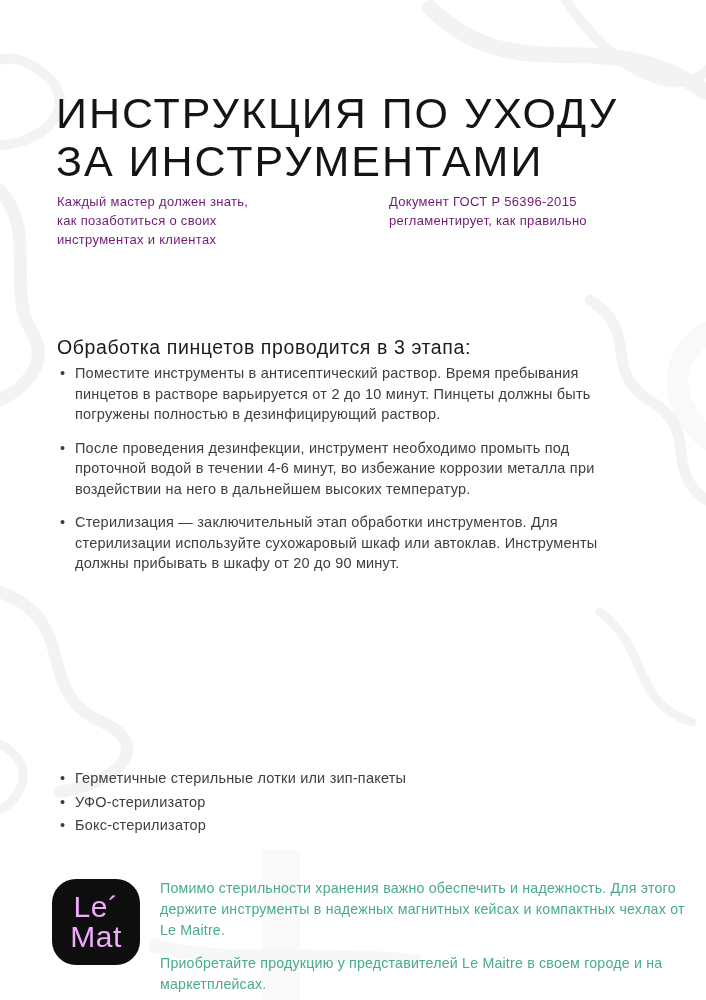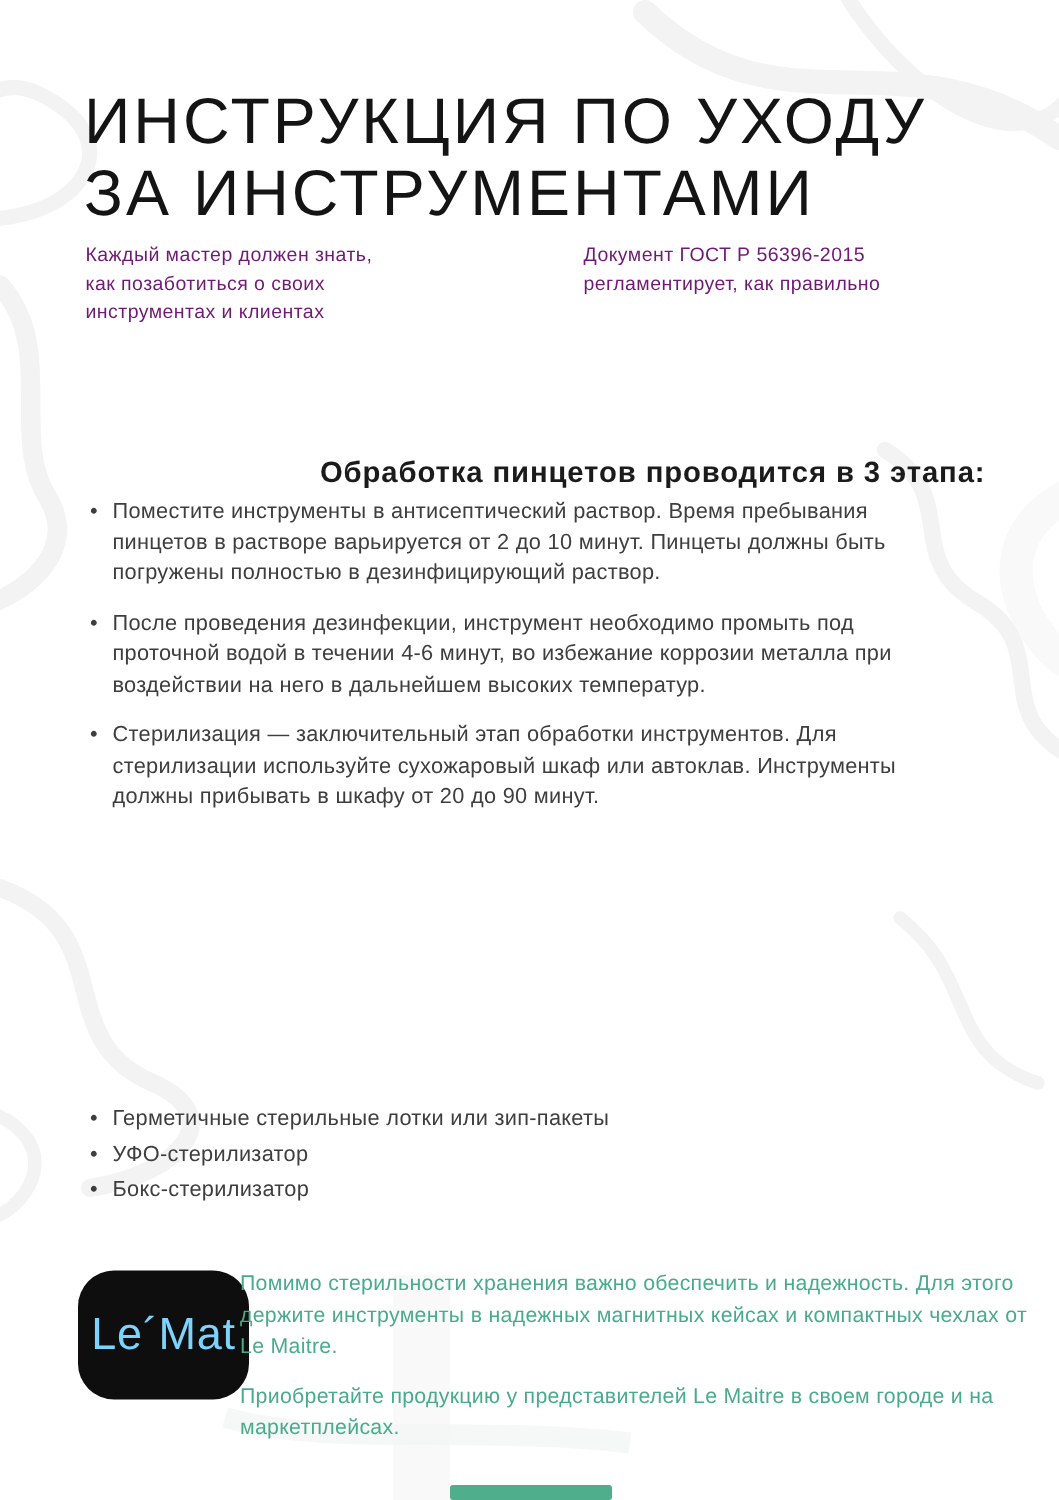--- a/index.html
+++ b/index.html
@@ -3,62 +3,62 @@
 <meta charset="utf-8">
 <style>
   html,body{margin:0;padding:0;}
   body{
     width:706px;height:1000px;position:relative;overflow:hidden;
     background:#ffffff;
     font-family:"Liberation Sans", sans-serif;
     -webkit-font-smoothing:antialiased;
   }
   .bg-art{position:absolute;inset:0;z-index:0;pointer-events:none;}
-  .content{position:absolute;inset:0;z-index:1;}
+  .content{position:absolute;inset:0;z-index:1;margin-top:32px;}
 
   .page-title{
     position:absolute;left:56px;top:28px;width:620px;
     font-size:43px;line-height:48px;font-weight:400;
     letter-spacing:2px;color:#141414;
   }
   .intro-col{
     position:absolute;top:160px;
     font-size:13px;line-height:19px;letter-spacing:.3px;
     color:#701a75;font-weight:400;
   }
   .intro-left{left:57px;width:290px;}
   .intro-right{left:389px;width:310px;}
 
   .section-heading{
     position:absolute;left:57px;
-    font-size:19.5px;line-height:26px;font-weight:700;
-    letter-spacing:.6px;color:#1b1b1b;text-align:right;
+    font-size:19.5px;line-height:26px;font-weight:400;
+    letter-spacing:.6px;color:#1b1b1b;
   }
   .heading-1{top:286px;width:600px;}
   .heading-2{top:633px;width:618px;}
 
   .bullet-list{position:absolute;left:60px;}
   .list-1{top:331px;width:560px;}
   .list-2{top:736px;width:560px;}
   .bullet-item{
     display:flex;align-items:flex-start;
     font-size:14.5px;line-height:20.5px;letter-spacing:.2px;
     color:#3e3e3e;margin-bottom:13px;
   }
   .list-2 .bullet-item{margin-bottom:3px;}
   .bullet-marker{
     flex:0 0 15px;font-size:14.5px;line-height:20.5px;color:#3e3e3e;
   }
   .bullet-text{flex:1;}
 
   .footer-logo{
-    position:absolute;left:52px;top:847px;width:114px;height:86px;
+    position:absolute;left:52px;top:847px;width:88px;height:86px;
     background:#0e0e0e;border-radius:24px;
-    display:flex;flex-direction:row;align-items:center;justify-content:center;
-    color:#7dd3fc;
+    display:flex;flex-direction:column;align-items:center;justify-content:center;
+    color:#f0abfc;
   }
   .logo-line{font-size:30px;line-height:30px;font-weight:400;letter-spacing:.5px;}
 
   .footer-paragraph{
     position:absolute;left:160px;width:528px;
     font-size:14.2px;line-height:21px;letter-spacing:.2px;
     color:#4aab8a;font-weight:400;
   }
   .footer-p1{top:832px;}
   .footer-p2{top:907px;}

